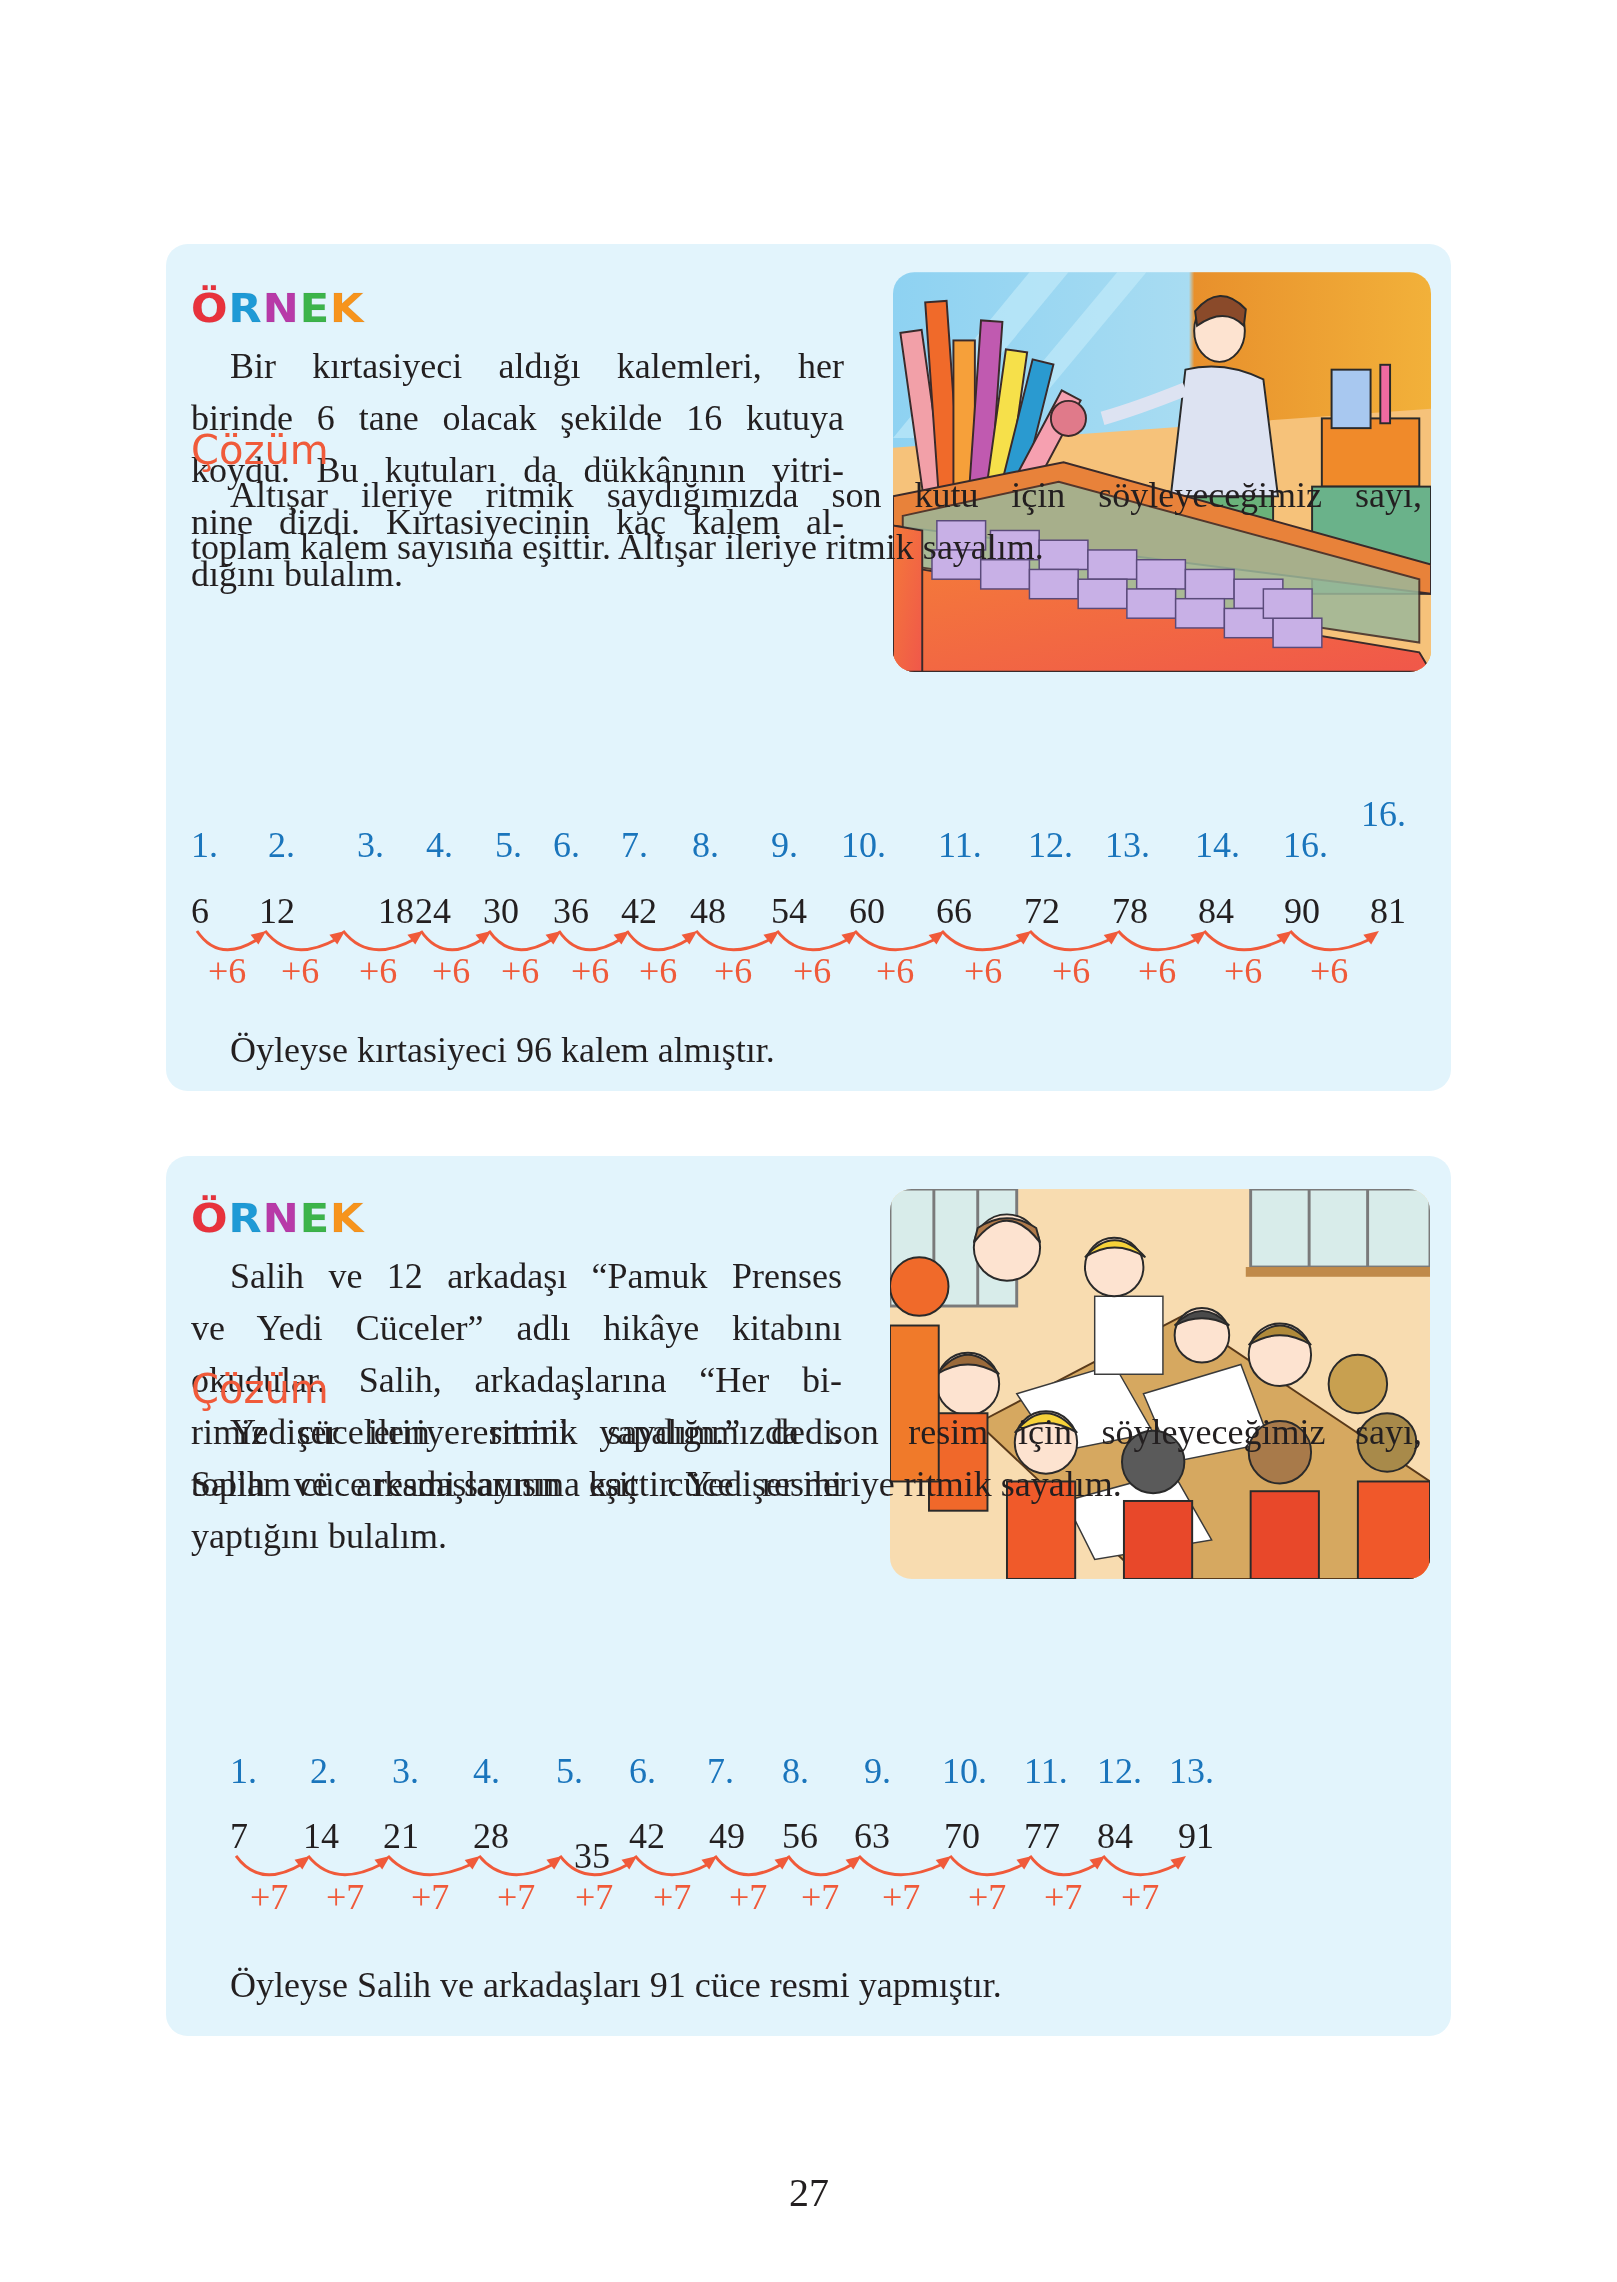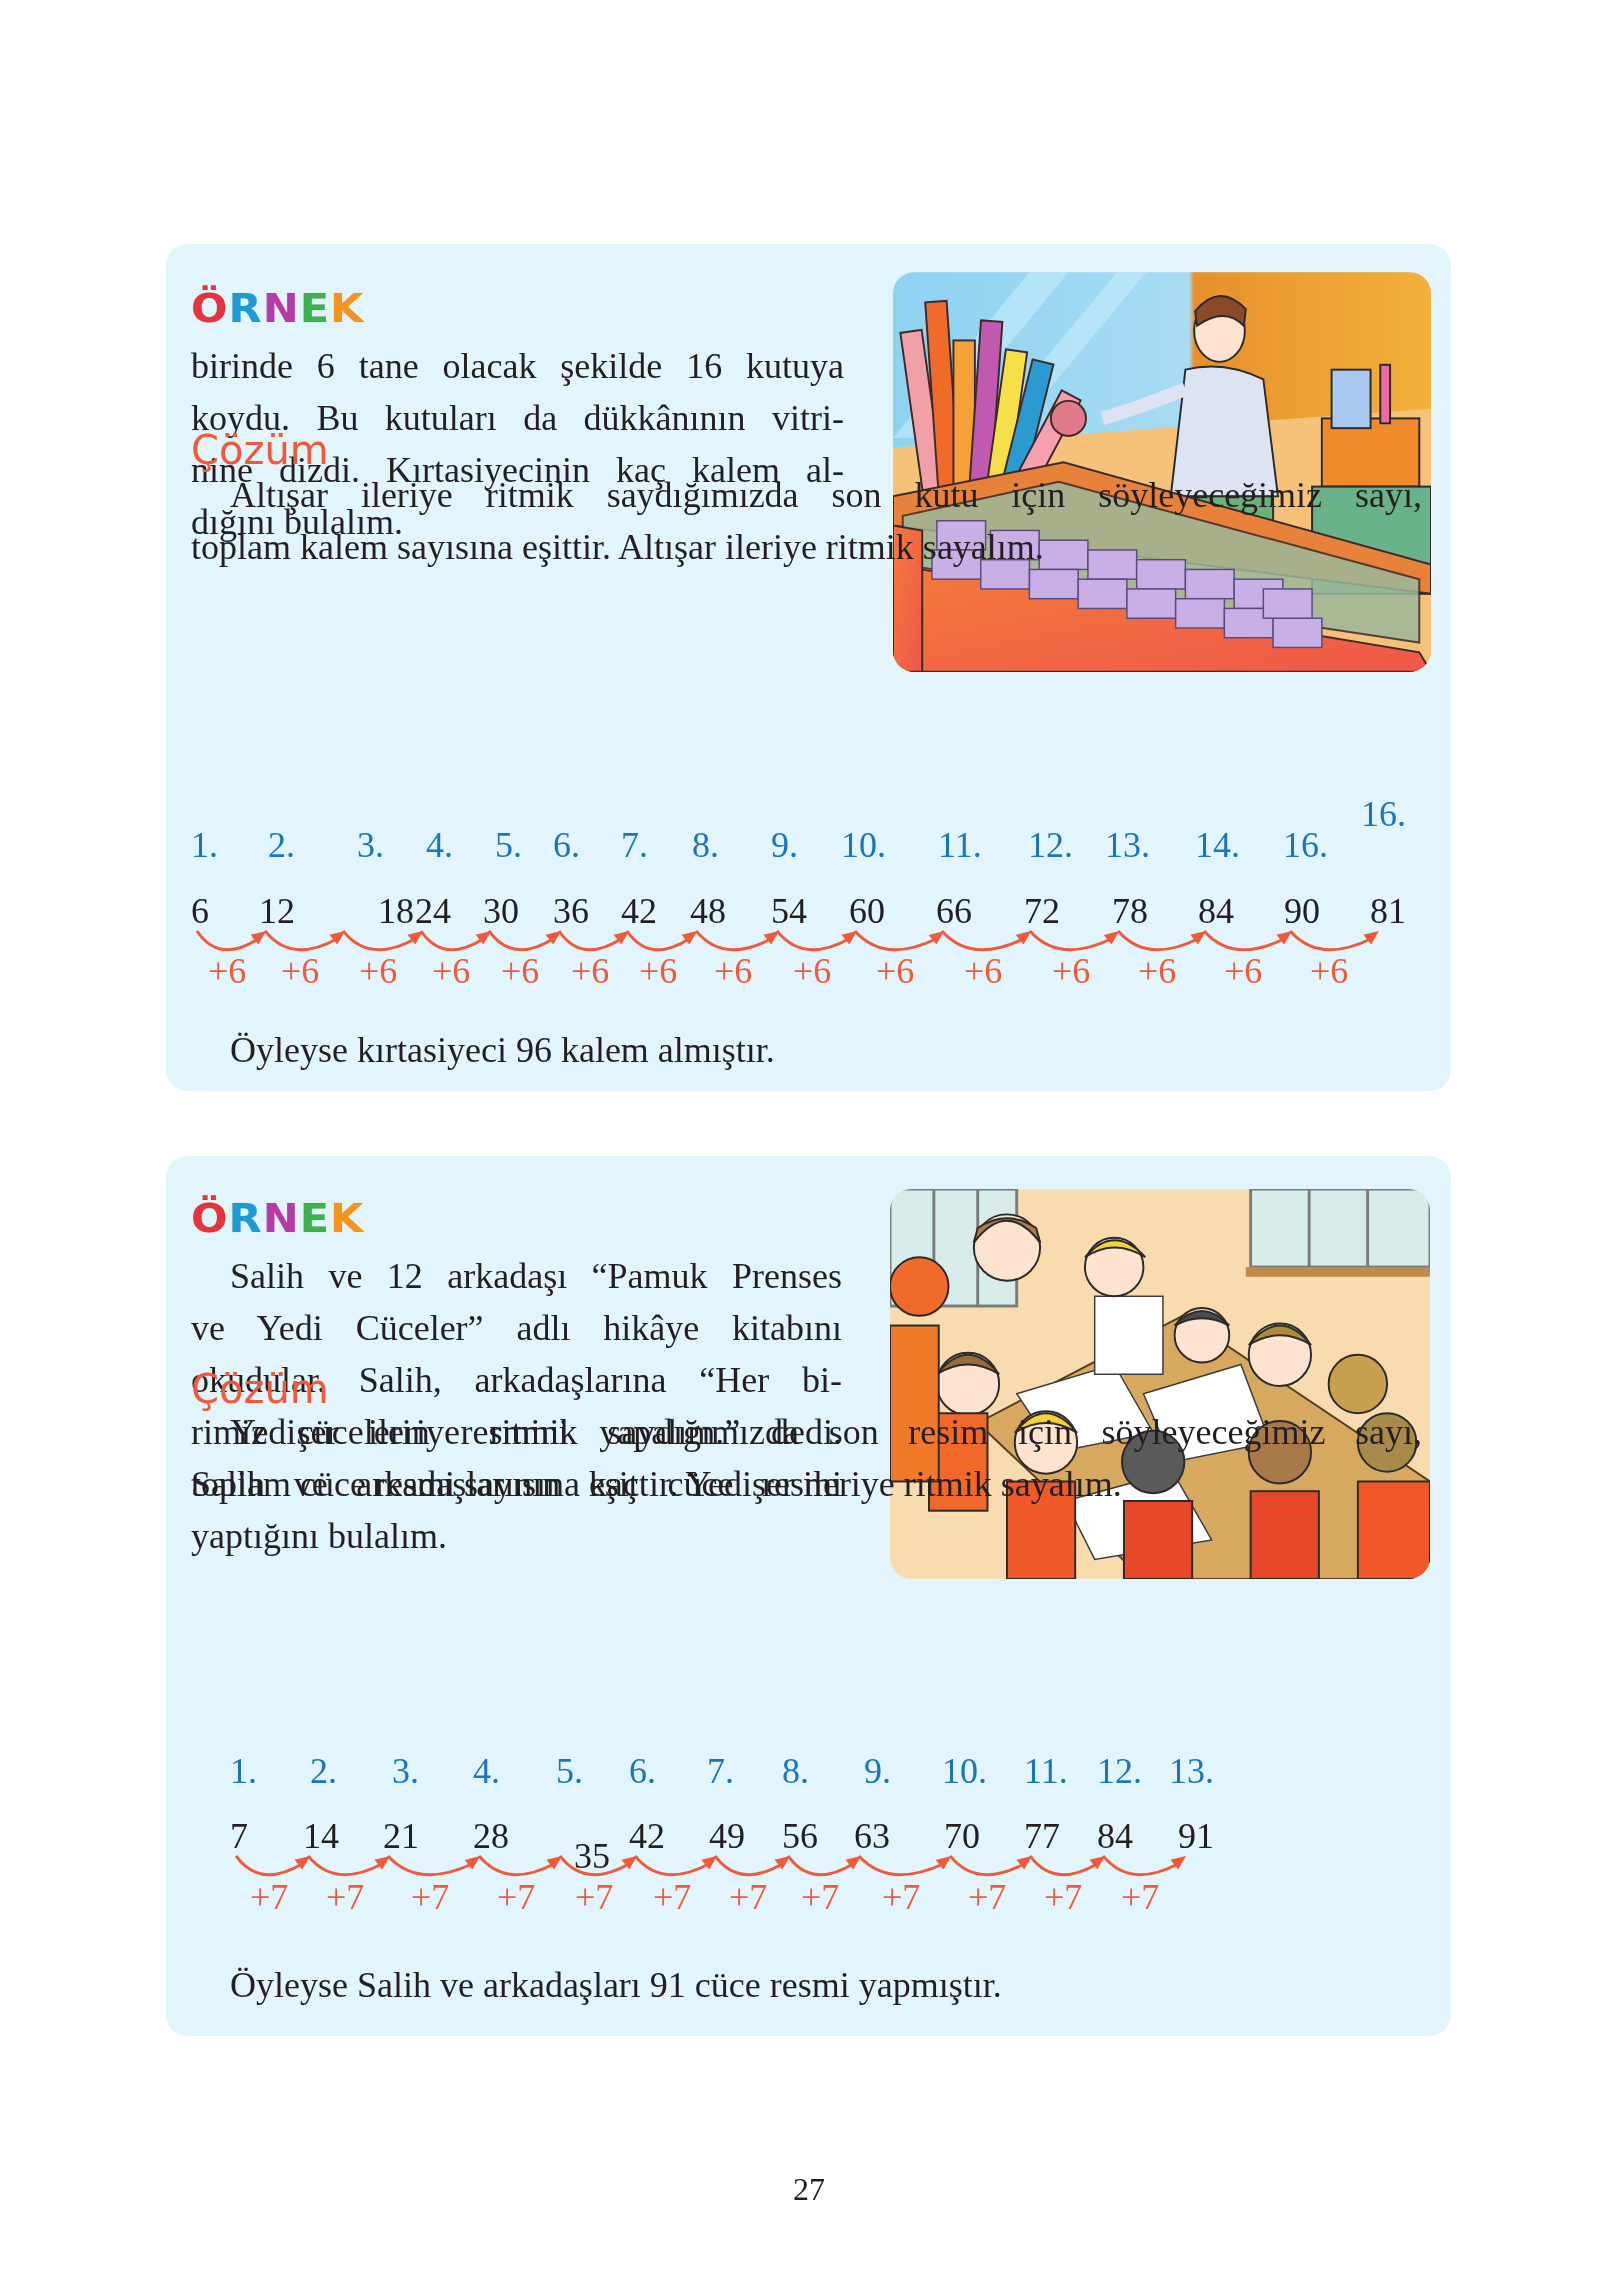--- a/index.html
+++ b/index.html
@@ -56,33 +56,34 @@
   .inc {
     position: absolute; font-size: 36px; color: #f05a3a; line-height: 1; white-space: nowrap;
   }
   .arc { position: absolute; overflow: visible; }
 
   .conclusion {
     position: absolute; font-size: 36px; line-height: 1; white-space: nowrap;
   }
   #page-number {
     position: absolute; left: 0; width: 1618px; top: 2173px;
-    text-align: center; font-size: 32px; line-height: 1;
+    text-align: center; font-size: 40px; line-height: 1;
   }
 </style>
 </head>
 <body>
 
 <div id="box1" class="box">
 
   <div class="ornek" style="top:43px;">
     <span style="color:#e8323c">Ö</span><span style="color:#1e9ad6">R</span><span style="color:#b83aa8">N</span><span style="color:#3cb44a">E</span><span style="color:#f7941d">K</span>
   </div>
 
   <div class="para" style="top:96px; width:653px;">
+    <span class="line indent">Bir kırtasiyeci aldığı kalemleri, her</span>
     <span class="line">birinde 6 tane olacak şekilde 16 kutuya</span>
     <span class="line">koydu. Bu kutuları da dükkânının vitri-</span>
     <span class="line">nine dizdi. Kırtasiyecinin kaç kalem al-</span>
     <span class="line last">dığını bulalım.</span>
   </div>
 
   <div id="illus1" class="illus">
     <svg width="538" height="400" viewBox="0 0 552 410">
       <defs>
         <linearGradient id="wall1" x1="0" y1="0" x2="1" y2="0">

